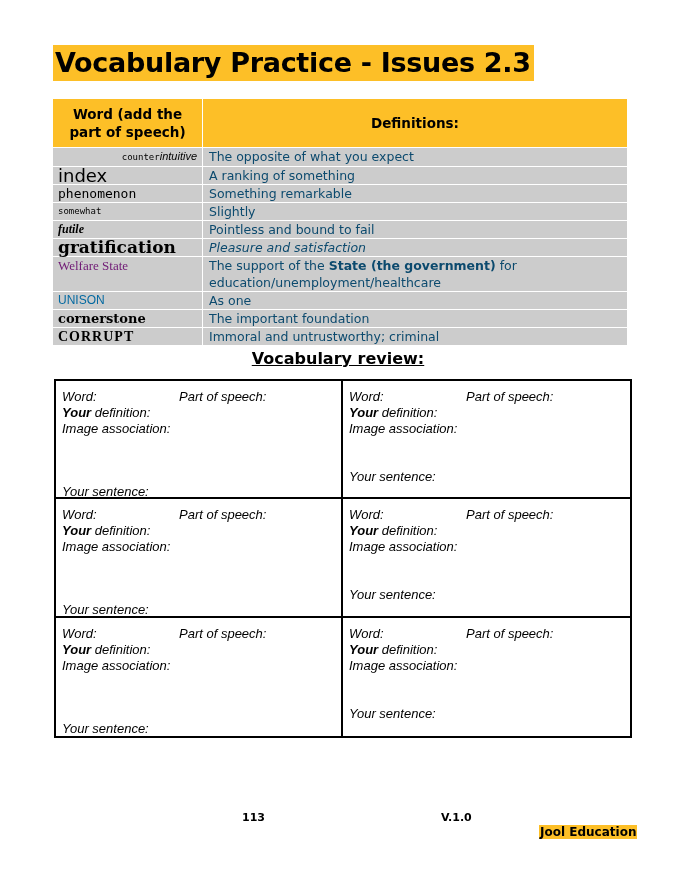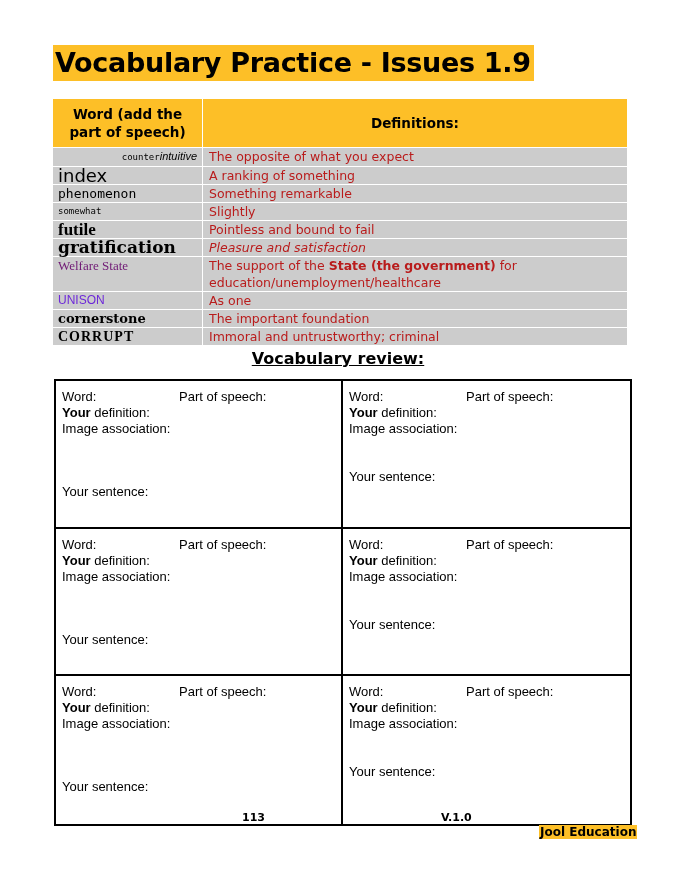--- a/index.html
+++ b/index.html
@@ -1,52 +1,52 @@
 <!DOCTYPE html>
 <html><head>
 <meta charset="utf-8">
 <style>
   html, body { margin: 0; padding: 0; background: #ffffff; }
   body { width: 676px; height: 878px; position: relative; font-family: "Liberation Sans", sans-serif; color: #000; overflow: hidden; }
   .title { position: absolute; left: 53px; top: 45px; background: #fdbf27; font-family: "DejaVu Sans", sans-serif; font-weight: bold; font-size: 27px; line-height: 36px; padding: 0 3px 0 2px; letter-spacing: -0.3px; }
   table.vocab { position: absolute; left: 52px; top: 98px; width: 576px; border-collapse: collapse; font-size: 13px; }
   table.vocab th { background: #fdbf27; font-family: "DejaVu Sans", sans-serif; font-weight: bold; font-size: 13.5px; height: 46px; border: 1px solid #ffffff; line-height: 18px; }
   table.vocab td { background: #cccccc; border: 1px solid #ffffff; padding: 0 5px; height: 17px; line-height: 17px; vertical-align: top; }
-  table.vocab td.def { font-family: "DejaVu Sans", sans-serif; font-size: 12.5px; color: #b91c1c; padding-left: 6px; }
+  table.vocab td.def { font-family: "DejaVu Sans", sans-serif; font-size: 12.5px; color: #0c4a6e; padding-left: 6px; }
   table.vocab td.word { width: 136px; }
   .w-counter { font-family: "DejaVu Sans Mono", monospace; font-size: 9px; text-align: right; }
   .w-counter i { font-family: "Liberation Sans", sans-serif; font-style: italic; font-size: 11px; }
   .w-index { font-family: "DejaVu Sans", sans-serif; font-size: 18px; }
   .w-phen { font-family: "DejaVu Sans Mono", monospace; font-size: 13px; }
   .w-some { font-family: "DejaVu Sans Mono", monospace; font-size: 9px; }
-  .w-futile { font-family: "Liberation Serif", serif; font-weight: bold; font-size: 17px; }
+  .w-futile { font-family: "Liberation Serif", serif; font-style: italic; font-weight: bold; font-size: 12px; }
   .w-grat { font-family: "DejaVu Serif", serif; font-weight: bold; font-size: 17px; }
   .w-welfare { font-family: "Liberation Serif", serif; font-size: 13px; color: #701a75; }
-  .w-unison { font-family: "Liberation Sans", sans-serif; font-size: 12px; color: #6d28d9; }
+  .w-unison { font-family: "Liberation Sans", sans-serif; font-size: 12px; color: #0369a1; }
   .w-corner { font-family: "DejaVu Serif", serif; font-weight: bold; font-size: 13px; }
   .w-corrupt { font-family: "Liberation Serif", serif; font-weight: bold; font-size: 14px; letter-spacing: 1px; }
   .review-title { position: absolute; left: 0; width: 676px; top: 349px; text-align: center; font-family: "DejaVu Sans", sans-serif; font-weight: bold; font-size: 16px; text-decoration: underline; }
-  .grid { position: absolute; left: 54px; top: 379px; width: 578px; height: 447px; border: 2px solid #000; box-sizing: border-box; display: grid; grid-template-columns: 1fr 1fr; grid-template-rows: 1fr 1fr 1fr; }
+  .grid { position: absolute; left: 54px; top: 379px; width: 578px; height: 359px; border: 2px solid #000; box-sizing: border-box; display: grid; grid-template-columns: 1fr 1fr; grid-template-rows: 1fr 1fr 1fr; font-style: italic; }
   .cell { border-right: 2px solid #000; border-bottom: 2px solid #000; position: relative; font-size: 13px; line-height: 16px; padding: 8px 6px; }
   .cell:nth-child(2n) { border-right: none; }
   .cell:nth-last-child(-n+2) { border-bottom: none; }
   .row1 { display: flex; }
   .row1 .lbl-word { width: 117px; }
   .sentence { position: absolute; left: 6px; }
   .cell.left .sentence { top: 103px; }
   .cell.right .sentence { top: 88px; }
   .footer { position: absolute; font-family: "DejaVu Sans", sans-serif; font-weight: bold; font-size: 11px; }
   .page-num { left: 242px; top: 811px; }
   .version { left: 441px; top: 811px; }
   .brand { left: 539px; top: 825px; background: #fdbf27; padding: 0 1px; font-size: 12px; }
 </style>
 </head>
 <body>
 
-<div class="title">Vocabulary Practice - Issues 1.9</div>
+<div class="title">Vocabulary Practice - Issues 2.3</div>
 
 <table class="vocab">
   <thead>
     <tr>
       <th style="width:147px">
         <span>Word (add the</span><br>
         <span>part of speech)</span>
       </th>
       <th>Definitions:</th>
     </tr>

